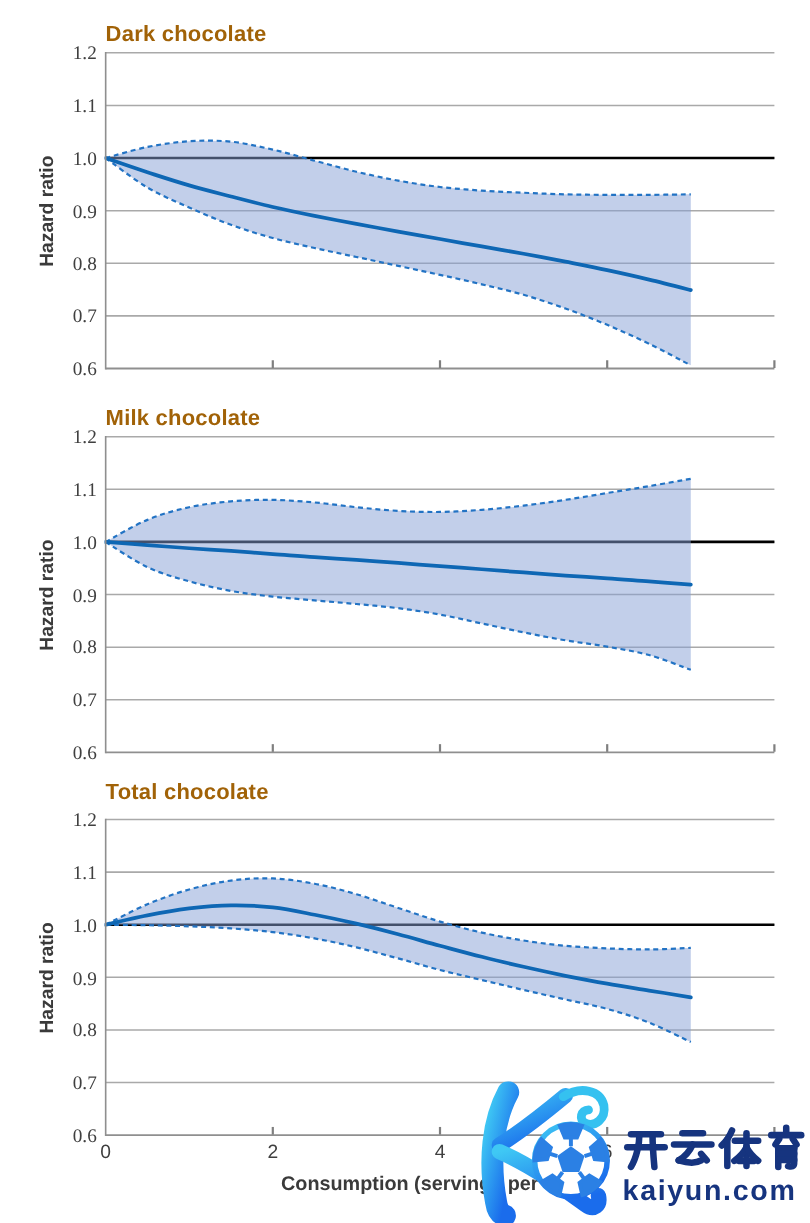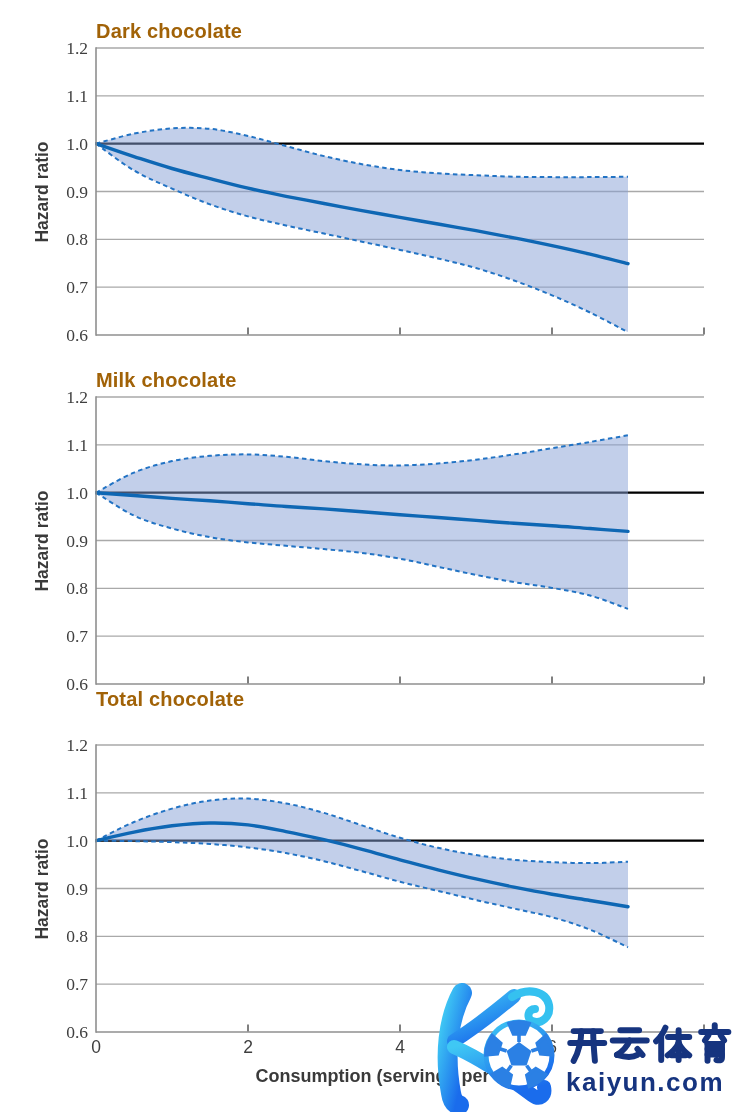--- a/index.html
+++ b/index.html
@@ -21,21 +21,21 @@
   .cn-svg{position:absolute;left:142px;top:38px;}
   .klogo{position:absolute;left:0;top:0;}
 </style>
 </head>
 <body>
 
 <div id="fig">
 
   <div class="panel-title" style="left: 96px; top: 20px;">Dark chocolate</div>
   <div class="panel-title" style="left: 96px; top: 369px;">Milk chocolate</div>
-  <div class="panel-title" style="left: 96px; top: 688px;">Total chocolate</div>
+  <div class="panel-title" style="left: 96px; top: 709px;">Total chocolate</div>
 
   <div class="ylabel" style="left: -68px; top: 180.5px;">Hazard ratio</div>
   <div class="ylabel" style="left: -68px; top: 529.5px;">Hazard ratio</div>
   <div class="ylabel" style="left: -68px; top: 877.5px;">Hazard ratio</div>
 
   <svg class="plot" width="612" height="297" viewBox="0 0 612 297" style="left: 95px; top: 45px;">
       <line x1="1" x2="609" y1="3" y2="3" stroke="#a9a9a9" stroke-width="1.4"></line>
       <line x1="1" x2="609" y1="50.83333333333327" y2="50.83333333333327" stroke="#a9a9a9" stroke-width="1.4"></line>
       <line x1="1" x2="609" y1="98.66666666666664" y2="98.66666666666664" stroke="#a9a9a9" stroke-width="1.4"></line>
       <line x1="1" x2="609" y1="146.49999999999997" y2="146.49999999999997" stroke="#a9a9a9" stroke-width="1.4"></line>

